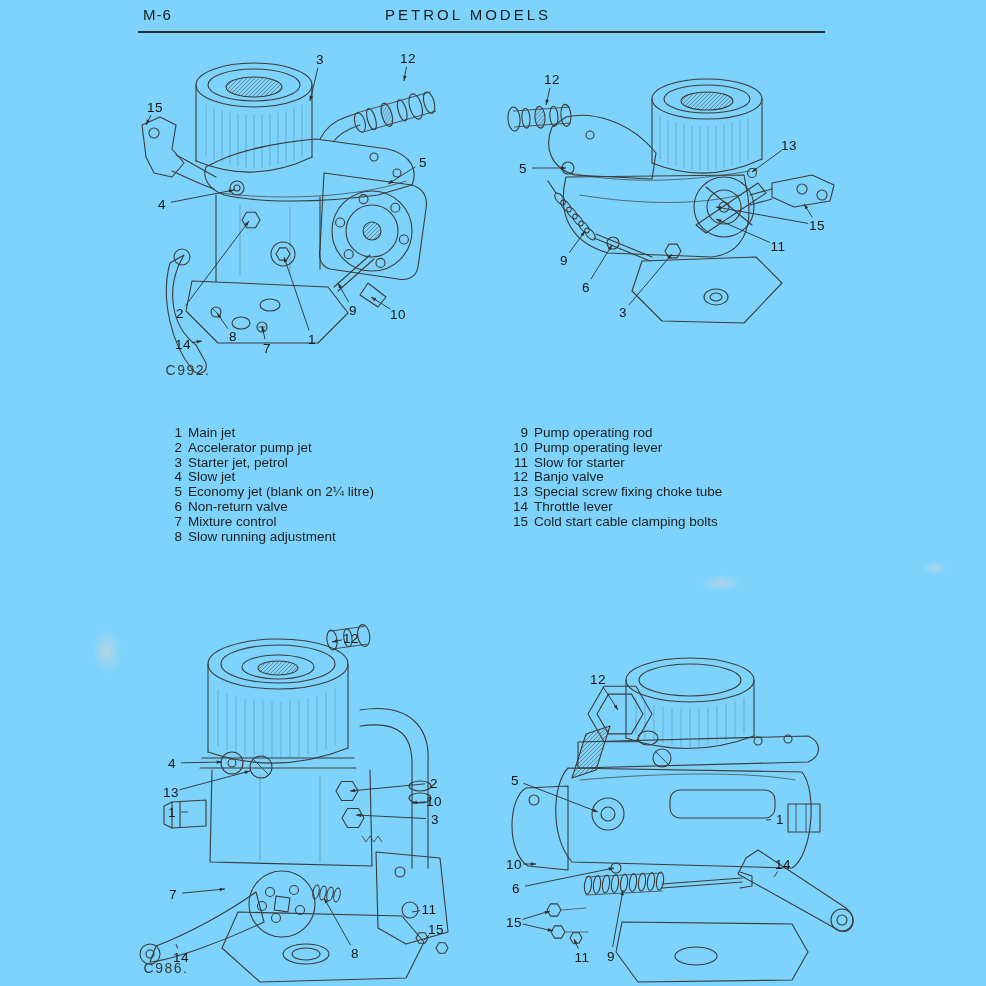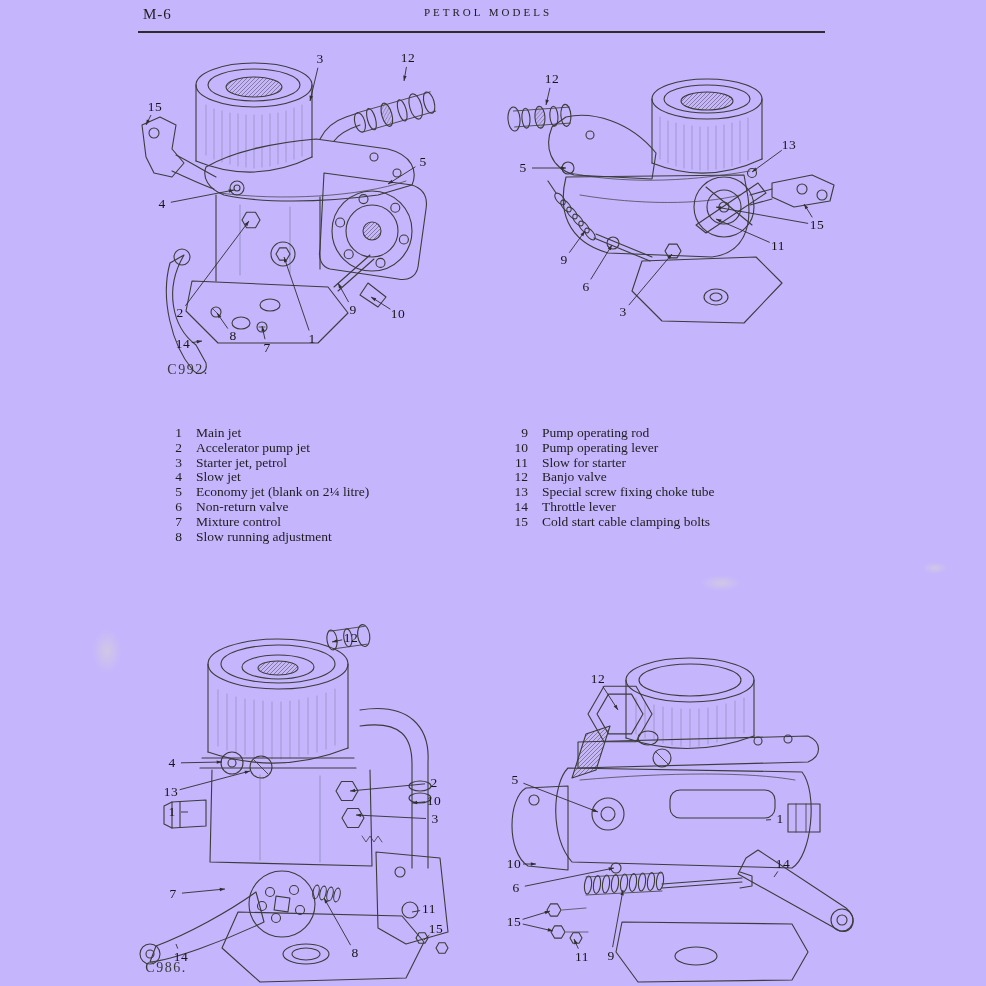--- a/index.html
+++ b/index.html
@@ -1,36 +1,36 @@
 <!DOCTYPE html>
 <html><head>
 <meta charset="utf-8">
 <style>
   html,body{margin:0;padding:0;background:#e9e9e7;}
   .page{
     position:relative;width:986px;height:986px;margin:0 auto;
-    background:#c4b5fd;overflow:hidden;
-    font-family:Liberation Serif, serif;color:#1e1e1c;
+    background:#7dd3fc;overflow:hidden;
+    font-family:Liberation Sans, sans-serif;color:#1e1e1c;
   }
   
   .hdr-left{position:absolute;left:143px;top:6px;font-size:15px;letter-spacing:1px;}
-  .hdr-title{position:absolute;left:488px;top:6px;transform:translateX(-50%);
-    font-size:11px;letter-spacing:3px;}
+  .hdr-title{position:absolute;left:468px;top:6px;transform:translateX(-50%);
+    font-size:15px;letter-spacing:3px;}
   .hdr-rule{position:absolute;left:138px;top:31px;width:687px;height:2px;background:#2c2c2a;}
   
   .caption{position:absolute;left:479px;top:387px;transform:translateX(-50%);
     font-size:13.5px;font-weight:bold;white-space:nowrap;}
   
   .legend-col{position:absolute;top:426px;}
   .legend-col.left{left:158px;width:330px;}
   .legend-col.right{left:500px;width:340px;}
   .legend-row{display:flex;height:14.8px;line-height:14.8px;font-size:13.5px;}
   .legend-num{width:24px;text-align:right;flex:none;}
   .legend-col.right .legend-num{width:28px;}
-  .legend-label{margin-left:14px;white-space:nowrap;}
+  .legend-label{margin-left:6px;white-space:nowrap;}
   
   .figure{position:absolute;}
   .figure svg.art{position:absolute;left:0;top:0;}
   .figure svg.callout-lines{position:absolute;left:0;top:0;pointer-events:none;}
   .callout-num{position:absolute;transform:translate(-50%,-50%);
     font-size:13.5px;color:#161614;letter-spacing:0.5px;white-space:nowrap;}
   .fig-code{position:absolute;transform:translate(-50%,-50%);
     font-size:14px;color:#3a3a38;letter-spacing:1.5px;}
   
   .smudge{position:absolute;border-radius:50%;

